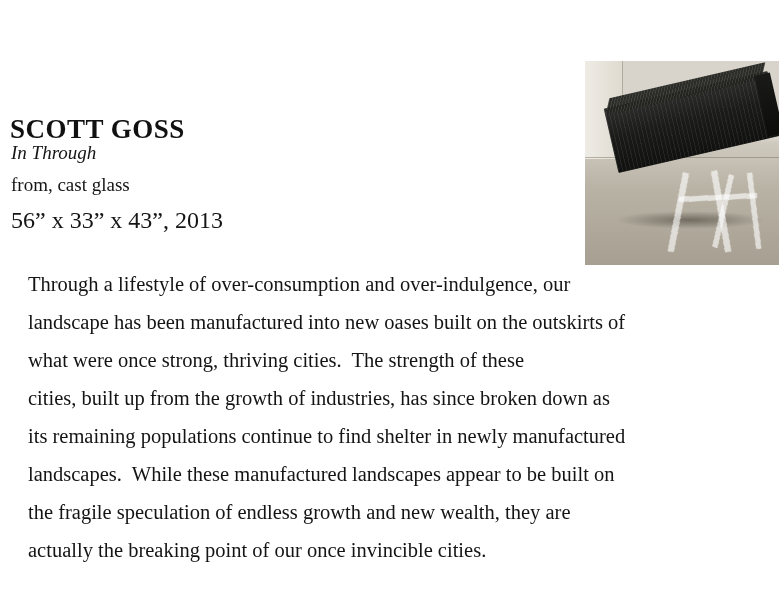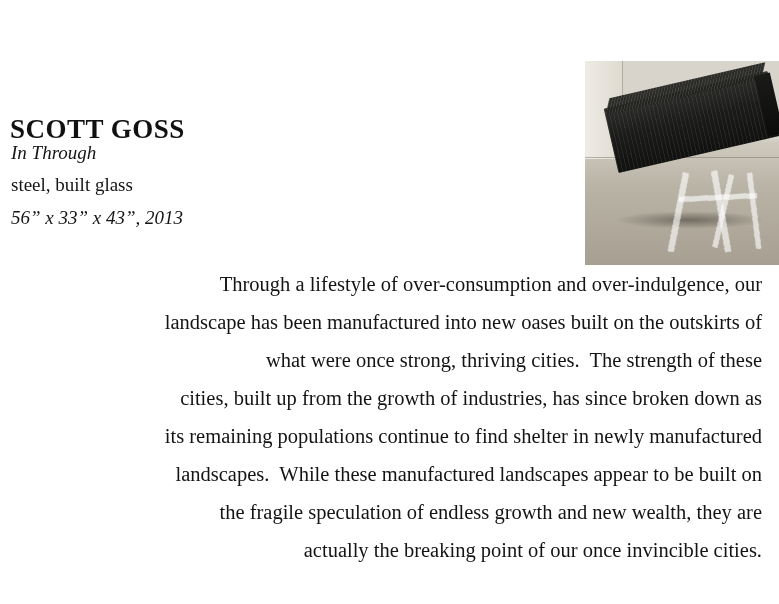--- a/index.html
+++ b/index.html
@@ -166,34 +166,32 @@
     position: absolute;
     left: 11px;
     top: 174px;
     font-size: 19px;
     color: #151515;
   }
   .dimensions {
     position: absolute;
     left: 11px;
     top: 207px;
-    font-size: 19px;
+    font-size: 24px;
     color: #151515;
-    font-style: italic;
   }
 
   .statement {
     position: absolute;
-    left: 10px;
+    left: 28px;
     top: 265px;
     width: 752px;
     font-size: 20.5px;
     line-height: 38px;
     color: #141414;
-    text-align: right;
   }
   .statement p {
     margin: 0;
     white-space: pre-wrap;
   }
 </style>
 </head>
 <body>
 
 <div class="page">
@@ -220,21 +218,21 @@
         <div class="slab-top"></div>
         <div class="slab-end"></div>
       </div>
     </div>
   </figure>
 
   <h1 class="artist-name">SCOTT GOSS</h1>
 
   <div class="work-title">In Through</div>
 
-  <div class="materials">steel, built glass</div>
+  <div class="materials">from, cast glass</div>
 
   <div class="dimensions">56” x 33” x 43”, 2013</div>
 
   <div class="statement">
     <p>Through a lifestyle of over-consumption and over-indulgence, our
 landscape has been manufactured into new oases built on the outskirts of
 what were once strong, thriving cities.  The strength of these
 cities, built up from the growth of industries, has since broken down as
 its remaining populations continue to find shelter in newly manufactured
 landscapes.  While these manufactured landscapes appear to be built on

